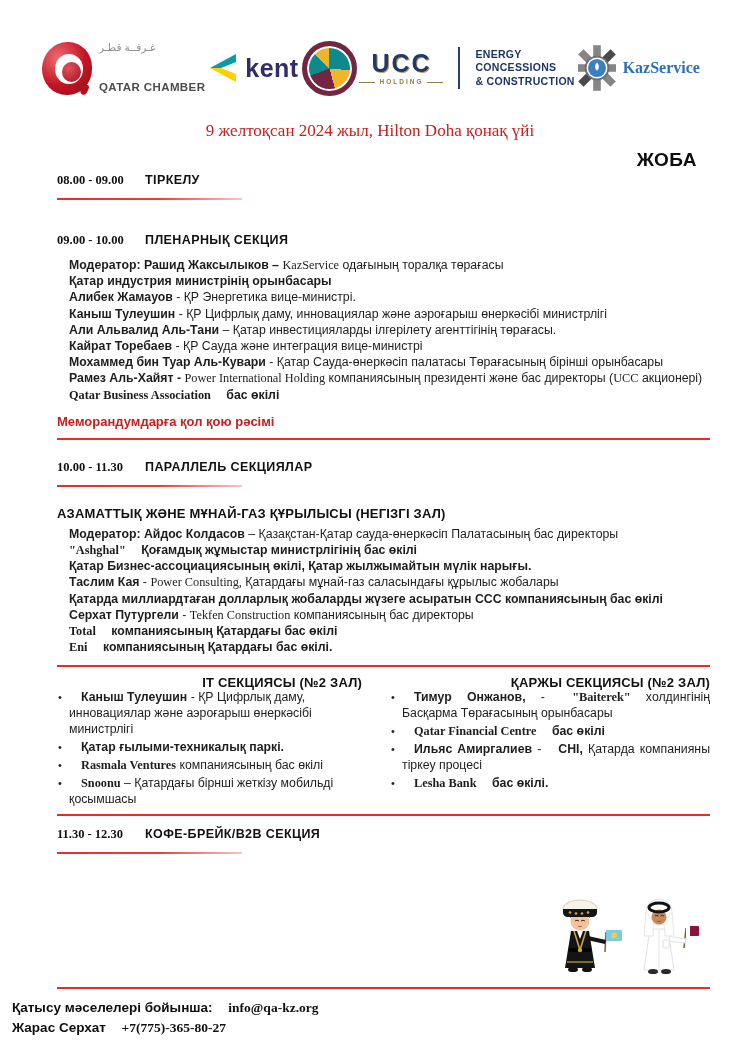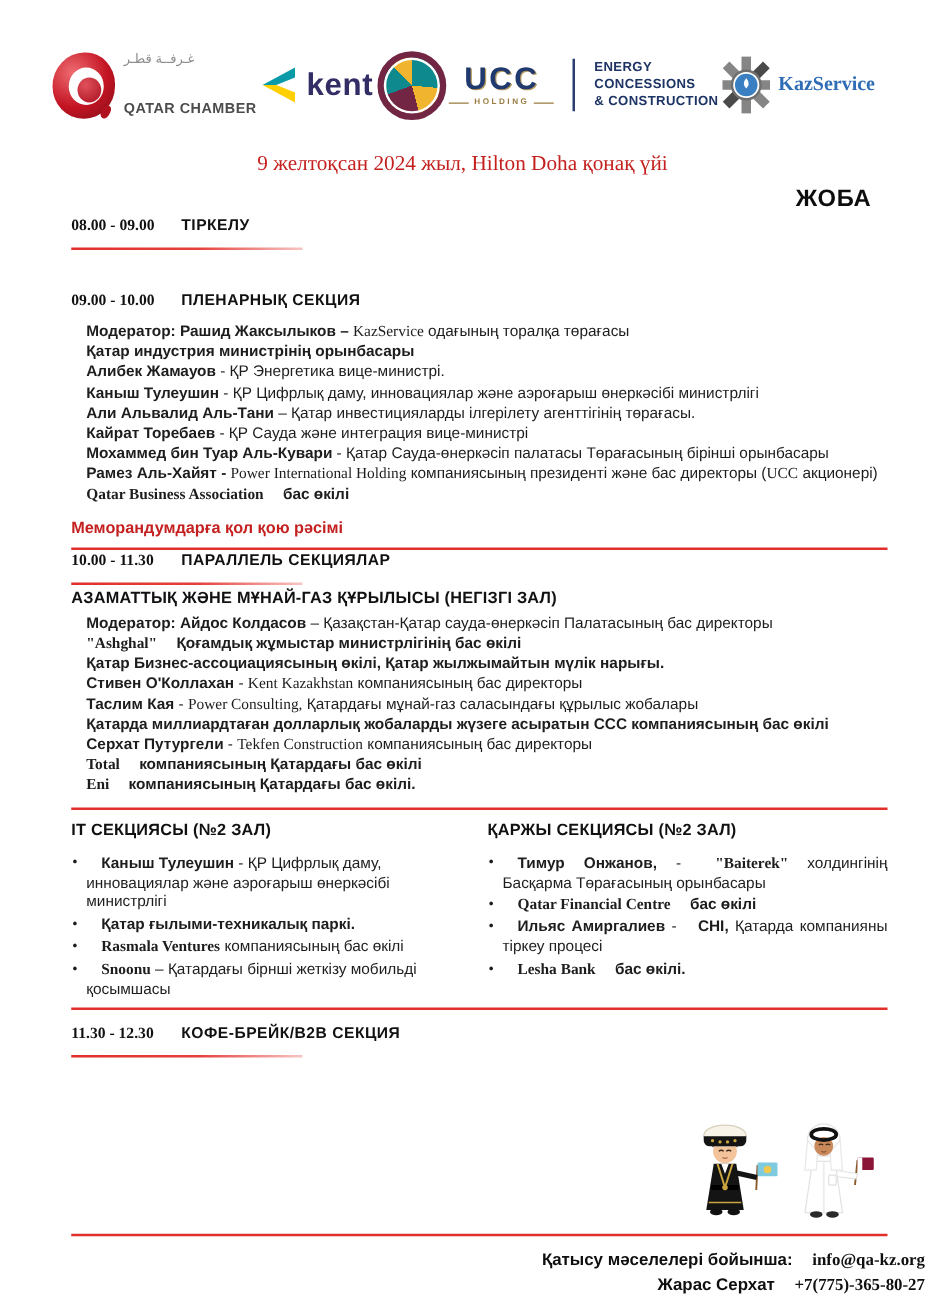--- a/index.html
+++ b/index.html
@@ -58,29 +58,29 @@
   .line{font-size:12.3px;line-height:16.2px;color:#1d1d1d;}
   .b{font-weight:bold;padding-left:12px;}
   .lat{font-family:"Liberation Serif",serif;}
   .memo{margin-top:11px;font-size:13px;font-weight:bold;color:#c4201f;}
   .redhr{height:2px;background:#e12f2c;border:none;margin:0;}
   .sec-head{font-weight:bold;font-size:13px;color:#111;letter-spacing:.2px;}
 
   .cols{display:flex;gap:28px;margin-top:8px;}
   .col-left{flex:none;width:305px;}
   .col-right{flex:1;}
-  .col .sec-head{margin-bottom:12px;}
+  .col .sec-head{margin-bottom:0;text-align:right;}
   .bullet{position:relative;padding-left:12px;line-height:15.9px;margin-bottom:2px;}
   .bullet:before{content:"\2022";position:absolute;left:1px;top:0;font-size:11px;color:#1d1d1d;}
   .col-right .bullet{text-align:justify;}
 
   
   .chars{position:absolute;right:40px;top:896px;}
   .bottom-rule{position:absolute;left:57px;right:30px;top:987px;height:2px;background:#e12f2c;}
-  .footer{position:absolute;left:0;right:0;top:998px;text-align:right;font-size:13.5px;
+  .footer{position:absolute;left:0;right:0;top:998px;text-align:left;font-size:13.5px;
           line-height:20px;color:#0f0f0f;}
 </style>
 </head>
 <body>
 
 <div class="page">
 
   <div class="logos">
     <div class="logo">
       <div class="qc-mark">
@@ -163,33 +163,32 @@
         <div class="line"><span class="b">Кайрат Торебаев</span><span> - ҚР Сауда және интеграция вице-министрі</span></div>
         <div class="line"><span class="b">Мохаммед бин Туар Аль-Кувари</span><span> - Қатар Сауда-өнеркәсіп палатасы Төрағасының бірінші орынбасары</span></div>
         <div class="line"><span class="b">Рамез Аль-Хайят -</span><span> </span><span class="lat">Power International Holding</span><span> компаниясының президенті және бас директоры (</span><span class="lat">UCC</span><span> акционері)</span></div>
         <div class="line"><span class="b lat">Qatar Business Association</span><span class="b"> бас өкілі</span></div>
       </div>
 
     <div class="memo">Меморандумдарға қол қою рәсімі</div>
 
     <div class="redhr" style="margin-top:9px"></div>
 
-    <div class="trow" style="margin-top:1px">
+    <div class="trow" style="margin-top:20px">
       <span class="time">10.00 - 11.30</span>
       <span class="row-label">ПАРАЛЛЕЛЬ СЕКЦИЯЛАР</span>
     </div>
     <div class="uline"></div>
 
-    <div class="sec-head" style="margin-top:2px">АЗАМАТТЫҚ ЖӘНЕ МҰНАЙ-ГАЗ ҚҰРЫЛЫСЫ (НЕГІЗГІ ЗАЛ)</div>
+    <div class="sec-head" style="margin-top:19px">АЗАМАТТЫҚ ЖӘНЕ МҰНАЙ-ГАЗ ҚҰРЫЛЫСЫ (НЕГІЗГІ ЗАЛ)</div>
 
     <div style="margin-top:5px">
         <div class="line"><span class="b">Модератор: Айдос Колдасов</span><span> – Қазақстан-Қатар сауда-өнеркәсіп Палатасының бас директоры</span></div>
         <div class="line"><span class="b lat">"Ashghal"</span><span class="b"> Қоғамдық жұмыстар министрлігінің бас өкілі</span></div>
         <div class="line"><span class="b">Қатар Бизнес-ассоциациясының өкілі, Қатар жылжымайтын мүлік нарығы.</span></div>
-        <div class="line"><span class="b">Стивен О'Коллахан</span><span> - </span><span class="lat">Kent Kazakhstan</span><span> компаниясының бас директоры</span></div>
         <div class="line"><span class="b">Таслим Кая</span><span> - </span><span class="lat">Power Consulting,</span><span> Қатардағы мұнай-газ саласындағы құрылыс жобалары</span></div>
         <div class="line"><span class="b">Қатарда миллиардтаған долларлық жобаларды жүзеге асыратын ССС компаниясының бас өкілі</span></div>
         <div class="line"><span class="b">Серхат Путургели</span><span> - </span><span class="lat">Tekfen Construction</span><span> компаниясының бас директоры</span></div>
         <div class="line"><span class="b lat">Total</span><span class="b"> компаниясының Қатардағы бас өкілі</span></div>
         <div class="line"><span class="b lat">Eni</span><span class="b"> компаниясының Қатардағы бас өкілі.</span></div>
       </div>
 
     <div class="redhr" style="margin-top:10px"></div>
 
     <div class="cols">

